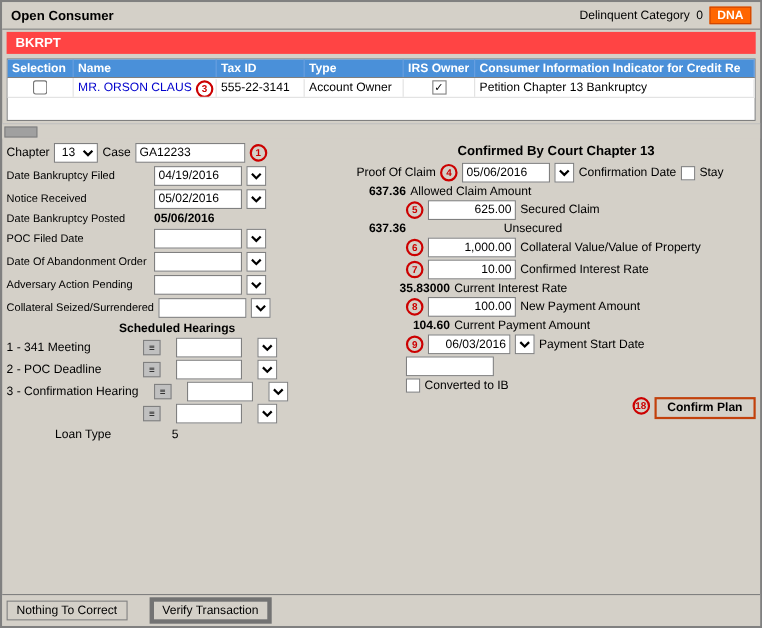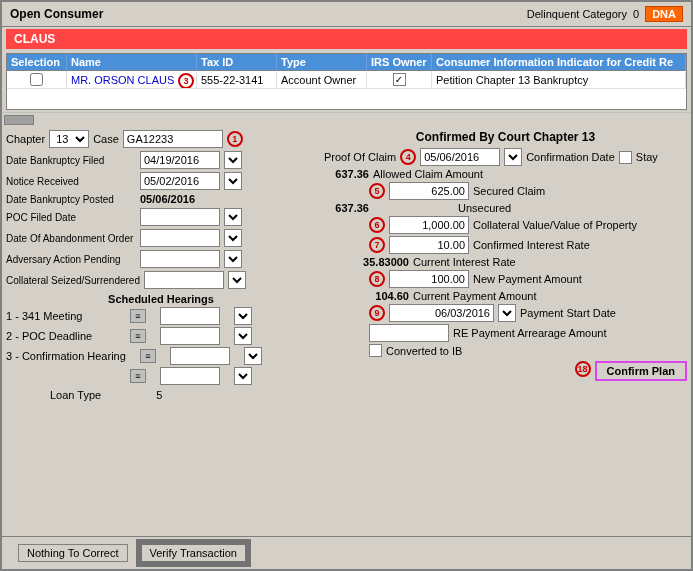--- a/index.html
+++ b/index.html
@@ -27,47 +27,47 @@
     select.form-input { height: 18px; font-size: 11px; padding: 0 2px; }
     .chapter-row { display: flex; align-items: center; gap: 4px; margin-bottom: 3px; }
     .chapter-label { font-size: 11px; }
     .case-label { font-size: 11px; }
     .circled-num { display: inline-flex; align-items: center; justify-content: center; width: 16px; height: 16px; border-radius: 50%; border: 2px solid #cc0000; color: #cc0000; font-size: 9px; font-weight: bold; flex-shrink: 0; }
     .scheduled-header { font-weight: bold; font-size: 11px; margin: 4px 0 2px 0; text-align: center; }
     .scheduled-row { display: flex; align-items: center; margin-bottom: 2px; gap: 14px; }
     .sched-label { min-width: 110px; font-size: 11px; }
     .sched-icon { width: 16px; height: 14px; background: #c0c0c0; border: 1px solid #808080; display: flex; align-items: center; justify-content: center; font-size: 9px; cursor: pointer; }
     .loan-row { margin-top: 4px; font-size: 11px; margin-left: 44px; }
-    .bottom-bar { display: flex; align-items: center; gap: 8px; padding: 2px 16px; border-top: 1px solid #808080; background: #d4d0c8; }
+    .bottom-bar { display: flex; align-items: center; gap: 20px; padding: 2px 4px; border-top: 1px solid #808080; background: #d4d0c8; }
     .nothing-btn { font-size: 11px; padding: 2px 8px; border: 1px solid #808080; background: #d4d0c8; cursor: pointer; color: #000; }
-    .verify-btn { font-size: 11px; padding: 2px 8px; border: 6px solid #737373; background: #d4d0c8; cursor: pointer; color: #000; }
+    .verify-btn { font-size: 11px; padding: 2px 8px; border: 4px solid #737373; background: #d4d0c8; cursor: pointer; color: #000; }
     .right-panel-title { font-weight: bold; font-size: 12px; text-align: center; margin-bottom: 4px; }
     .amount-label { font-size: 11px; font-weight: bold; text-align: right; min-width: 45px; }
-    .confirm-plan-btn { font-size: 11px; padding: 2px 10px; border: 2px solid #d946ef; background: #d4d0c8; cursor: pointer; font-weight: bold; }
+    .confirm-plan-btn { font-size: 11px; padding: 2px 10px; border: 2px solid #c2410c; background: #d4d0c8; cursor: pointer; font-weight: bold; }
     .right-form-input { border: 1px solid #808080; background: white; padding: 1px 3px; height: 18px; font-size: 11px; width: 80px; text-align: right; }
     .h-scrollbar { height: 14px; background: #d4d0c8; border-top: 1px solid #c0c0c0; display: flex; align-items: center; padding: 0 2px; }
     .scrollbar-thumb { width: 30px; height: 10px; background: #a0a0a0; border: 1px solid #808080; }
     .checkbox-sm { width: 13px; height: 13px; border: 1px solid #808080; background: white; display: inline-block; }
     .checkbox-checked { background: white; display: flex; align-items: center; justify-content: center; font-size: 10px; }
   </style>
 </head>
 <body>
 
 <div class="window">
 
   <div class="title-bar">
     <span class="title-text">Open Consumer</span>
     <div class="delinquent-section">
       <span>Delinquent Category</span>
       <span>0</span>
       <span class="dna-badge">DNA</span>
     </div>
   </div>
 
-  <div class="bkrpt-bar">CLAUS</div>
+  <div class="bkrpt-bar">BKRPT</div>
 
   <div class="table-section">
     <div class="table-header">
       <div class="th" style="width:60px;">Selection</div>
       <div class="th" style="width:130px;">Name</div>
       <div class="th" style="width:80px;">Tax ID</div>
       <div class="th" style="width:90px;">Type</div>
       <div class="th" style="width:65px;">IRS Owner</div>
       <div class="th" style="flex:1;">Consumer Information Indicator for Credit Re</div>
     </div>
@@ -240,28 +240,27 @@
         <span>New Payment Amount</span>
       </div>
 
       <div style="display:flex; align-items:center; gap:4px; margin-bottom:2px;">
         <span class="amount-label" style="min-width:85px;">104.60</span>
         <span>Current Payment Amount</span>
       </div>
 
       <div style="display:flex; align-items:center; gap:4px; margin-bottom:2px; margin-left:45px;">
         <span class="circled-num">9</span>
-        <input type="text" class="right-form-input" style="width: 105px;" value="06/03/2016">
+        <input type="text" class="right-form-input" style="width: 75px;" value="06/03/2016">
         <select class="form-input" style="width:18px; padding:0;"><option>▼</option></select>
         <span>Payment Start Date</span>
       </div>
 
       <div style="display:flex; align-items:center; gap:4px; margin-bottom:2px; margin-left:45px;">
         <input type="text" class="right-form-input" value="" style="">
-        <span>RE Payment Arrearage Amount</span>
       </div>
 
       <div style="display:flex; align-items:center; gap:4px; margin-bottom:4px; margin-left:45px;">
         <div class="checkbox-sm"></div>
         <span>Converted to IB</span>
       </div>
 
       <div style="display:flex; justify-content:flex-end; margin-top:4px;">
         <span class="circled-num" style="margin-right:4px;">18</span>
         <button class="confirm-plan-btn">Confirm Plan</button>

